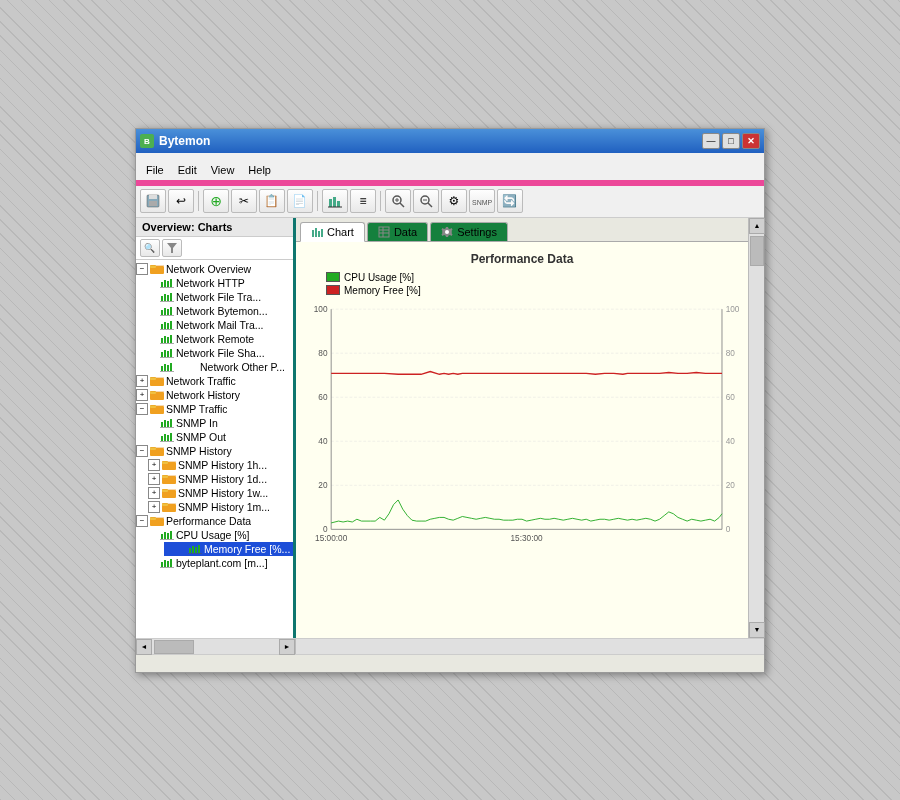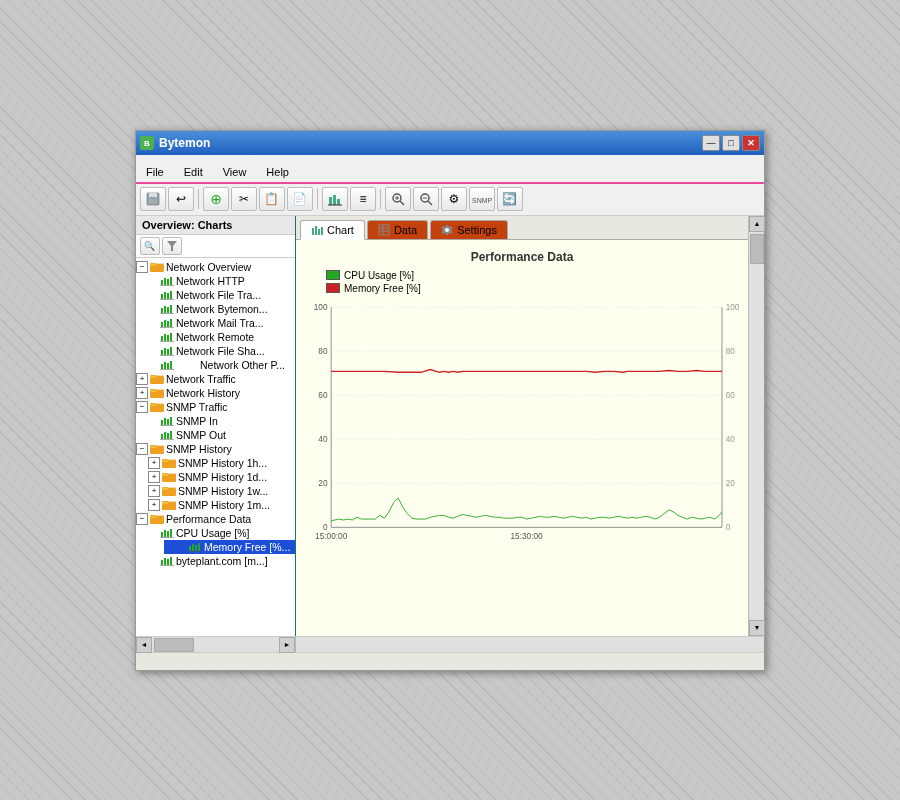--- a/index.html
+++ b/index.html
@@ -63,24 +63,24 @@
       justify-content: center;
       font-size: 9px;
       cursor: pointer;
       color: black;
     }
     .tb-btn.minimize { background: #e0e0e0; }
     .tb-btn.maximize { background: #e0e0e0; }
     .tb-btn.close { background: #cc3333; color: white; font-weight: bold; }
     .menubar {
       background: #f0f0f0;
-      border-bottom: 2px solid #ec4899;
+      border-bottom: 6px solid #ec4899;
       display: flex;
       padding: 2px 4px;
-      gap: 8px;
+      gap: 2px;
       margin-top: 7px;
     }
     .menu-item {
       padding: 2px 6px;
       cursor: pointer;
       font-size: 11px;
     }
     .toolbar {
       background: #f0f0f0;
       border-bottom: 1px solid #ccc;
@@ -108,21 +108,21 @@
       background: #bbb;
       margin: 0 2px;
     }
     .content-area {
       display: flex;
       height: 420px;
     }
     .sidebar {
       width: 160px;
       background: white;
-      border-right: 1px solid #0f766e;
+      border-right: 3px solid #0f766e;
       overflow: hidden;
       display: flex;
       flex-direction: column;
     }
     .sidebar-header {
       background: #e8e8e8;
       border-bottom: 1px solid #ccc;
       padding: 3px 6px;
       font-size: 11px;
       font-weight: bold;
@@ -202,21 +202,21 @@
       gap: 4px;
       margin-right: 2px;
       border-radius: 3px 3px 0 0;
     }
     .tab.active {
       background: white;
       border-bottom: 1px solid white;
       margin-bottom: -1px;
       z-index: 1;
     }
-    .tab:not(.active) { background: #c2410c; }
+    .tab:not(.active) { background: #15803d; }
     .chart-area {
       flex: 1;
       background: #fffff0;
       padding: 10px 15px 5px 15px;
       position: relative;
       overflow: hidden;
     }
     .chart-title {
       text-align: center;
       font-size: 12px;

